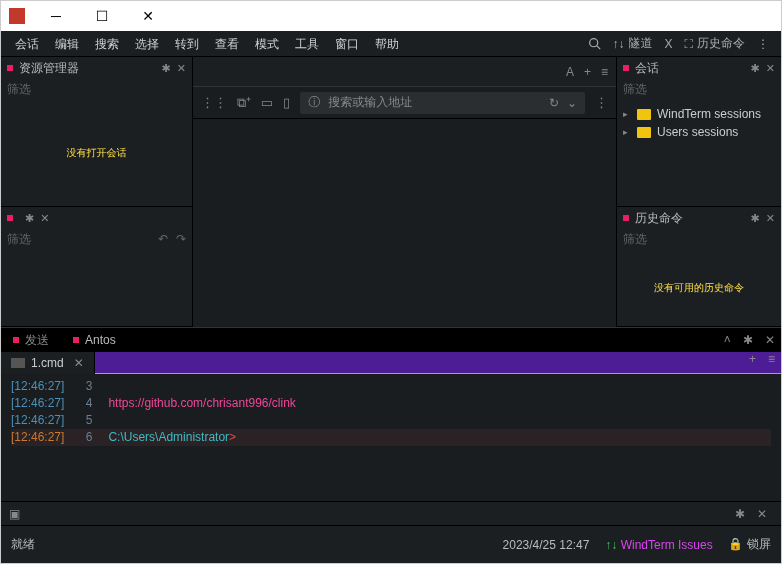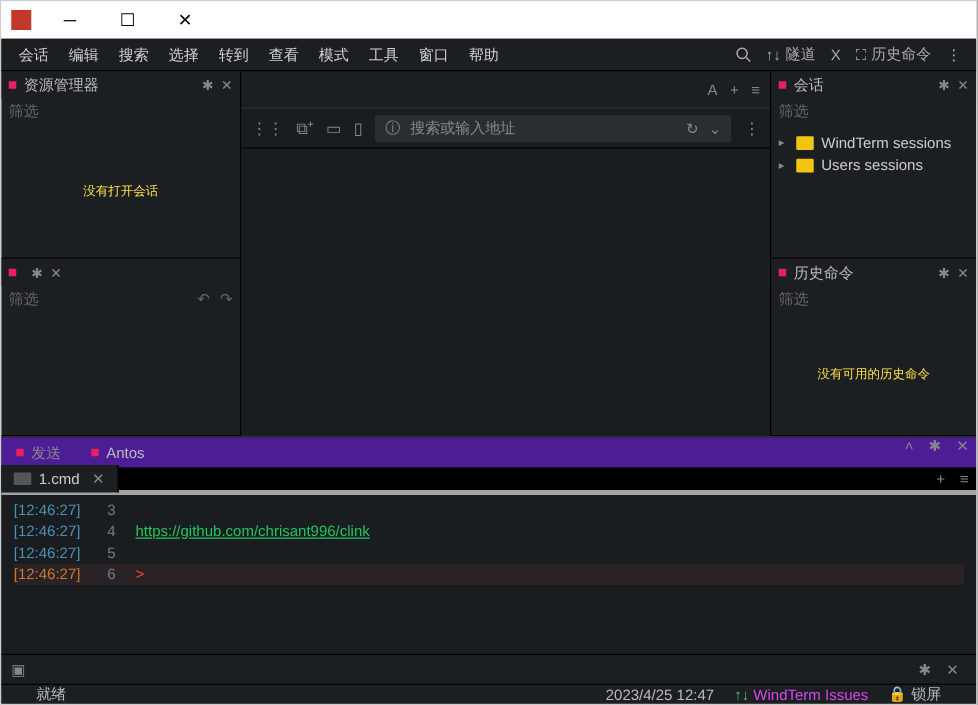--- a/index.html
+++ b/index.html
@@ -30,46 +30,46 @@
 .tree-item .arrow{color:#888;font-size:9px;width:8px}
 .tree-item .folder{width:14px;height:11px;background:#f1c40f;border-radius:1px}
 .center-toolbar{height:30px;display:flex;align-items:center;padding:0 8px;gap:10px;color:#888;border-bottom:1px solid #333}
 .center-toolbar .spacer{flex:1}
 .center-toolbar .right-tools{display:flex;align-items:center;gap:10px;color:#888}
 .addr-row{height:32px;display:flex;align-items:center;padding:0 8px;gap:10px;background:#1a1d1f;border-bottom:1px solid #000}
 .addr-row .toolicon{color:#888;font-size:13px}
 .addr-bar{flex:1;height:22px;background:#2a2e31;border-radius:2px;display:flex;align-items:center;padding:0 8px;color:#888;gap:8px}
 .center-body{flex:1;background:#1a1d1f}
 .bottom-pane{height:174px;display:flex;flex-direction:column;border-top:1px solid #333}
-.bottom-tabs{height:24px;display:flex;background:#4c1d95}
+.bottom-tabs{height:24px;display:flex;align-items:center;background:#000000}
 .bottom-tab{padding:0 12px;line-height:24px;display:flex;align-items:center;gap:6px;color:#bbb}
 .bottom-tab.inactive{color:#888}
 .bottom-tab .dot{width:6px;height:6px;background:#e91e63}
 .bottom-tabs .spacer{flex:1}
 .bottom-tabs .tool{padding:0 6px;color:#888}
-.session-tabs{height:22px;display:flex;align-items:center;background:#000000;border-bottom:4px solid #a3a3a3}
+.session-tabs{height:22px;display:flex;align-items:flex-start;background:#4c1d95;border-bottom:1px solid #a3a3a3}
 .session-tab{padding:0 10px;line-height:22px;display:flex;align-items:center;gap:6px;color:#ccc;background:#1c1f22;border-right:1px solid #000}
 .session-tab .cmdicon{width:14px;height:10px;background:#555}
 .session-tab .close{color:#888;margin-left:4px}
 .session-tabs .spacer{flex:1}
 .session-tabs .tool{padding:0 6px;color:#888}
 .term{flex:1;background:#1a1d1f;padding:4px 10px;font-family:Consolas,monospace;font-size:13px;line-height:17px;overflow:hidden}
 .term-line{display:flex}
 .ts{color:#4a90b8}
 .ts.hl{color:#c97a2e}
 .ln{color:#6a7f93;width:22px;text-align:right;margin:0 16px 0 6px}
 .body-text{color:#c8c8c8}
 .cyan{color:#3fbac2}
-.link{color:#22c55e;text-decoration:underline}
+.link{color:#ec4899;}
 .red{color:#e74c3c}
 .term-line.hl{background:#2b2226}
 .toolbar-strip{height:24px;background:#1c1f22;border-top:1px solid #000;display:flex;align-items:center;padding:0 8px}
 .toolbar-strip .spacer{flex:1}
 .toolbar-strip .tool{padding:0 6px;color:#888}
-.statusbar{height:16px;background:#1c1f22;display:flex;align-items:center;padding:0 28px;color:#bbb;gap:16px;border-top:1px solid #000}
+.statusbar{height:38px;background:#1c1f22;display:flex;align-items:center;padding:0 10px;color:#bbb;gap:16px;border-top:1px solid #000}
 .statusbar .spacer{flex:1}
 .statusbar .issues{color:#d946ef}
 .statusbar .lock{color:#f1c40f}
 svg{display:block}
 </style>
 </head>
 <body>
 
 <div class="titlebar">
   <span class="logo"></span>
@@ -231,20 +231,21 @@
           <span class="ln">4</span>
           <span class="link">https://github.com/chrisant996/clink</span>
         </div>
       <div class="term-line">
           <span class="ts">[12:46:27]</span>
           <span class="ln">5</span>
         </div>
       <div class="term-line hl">
           <span class="ts hl">[12:46:27]</span>
           <span class="ln">6</span>
+          <span class="cyan">C:\Users\Administrator</span>
           <span class="red">&gt;</span>
         </div>
     </div>
   </div>
 
   <div class="toolbar-strip">
     <span style="color:#888">▣</span>
     <div class="spacer"></div>
     <div class="tool">✱</div>
     <div class="tool">✕</div>

